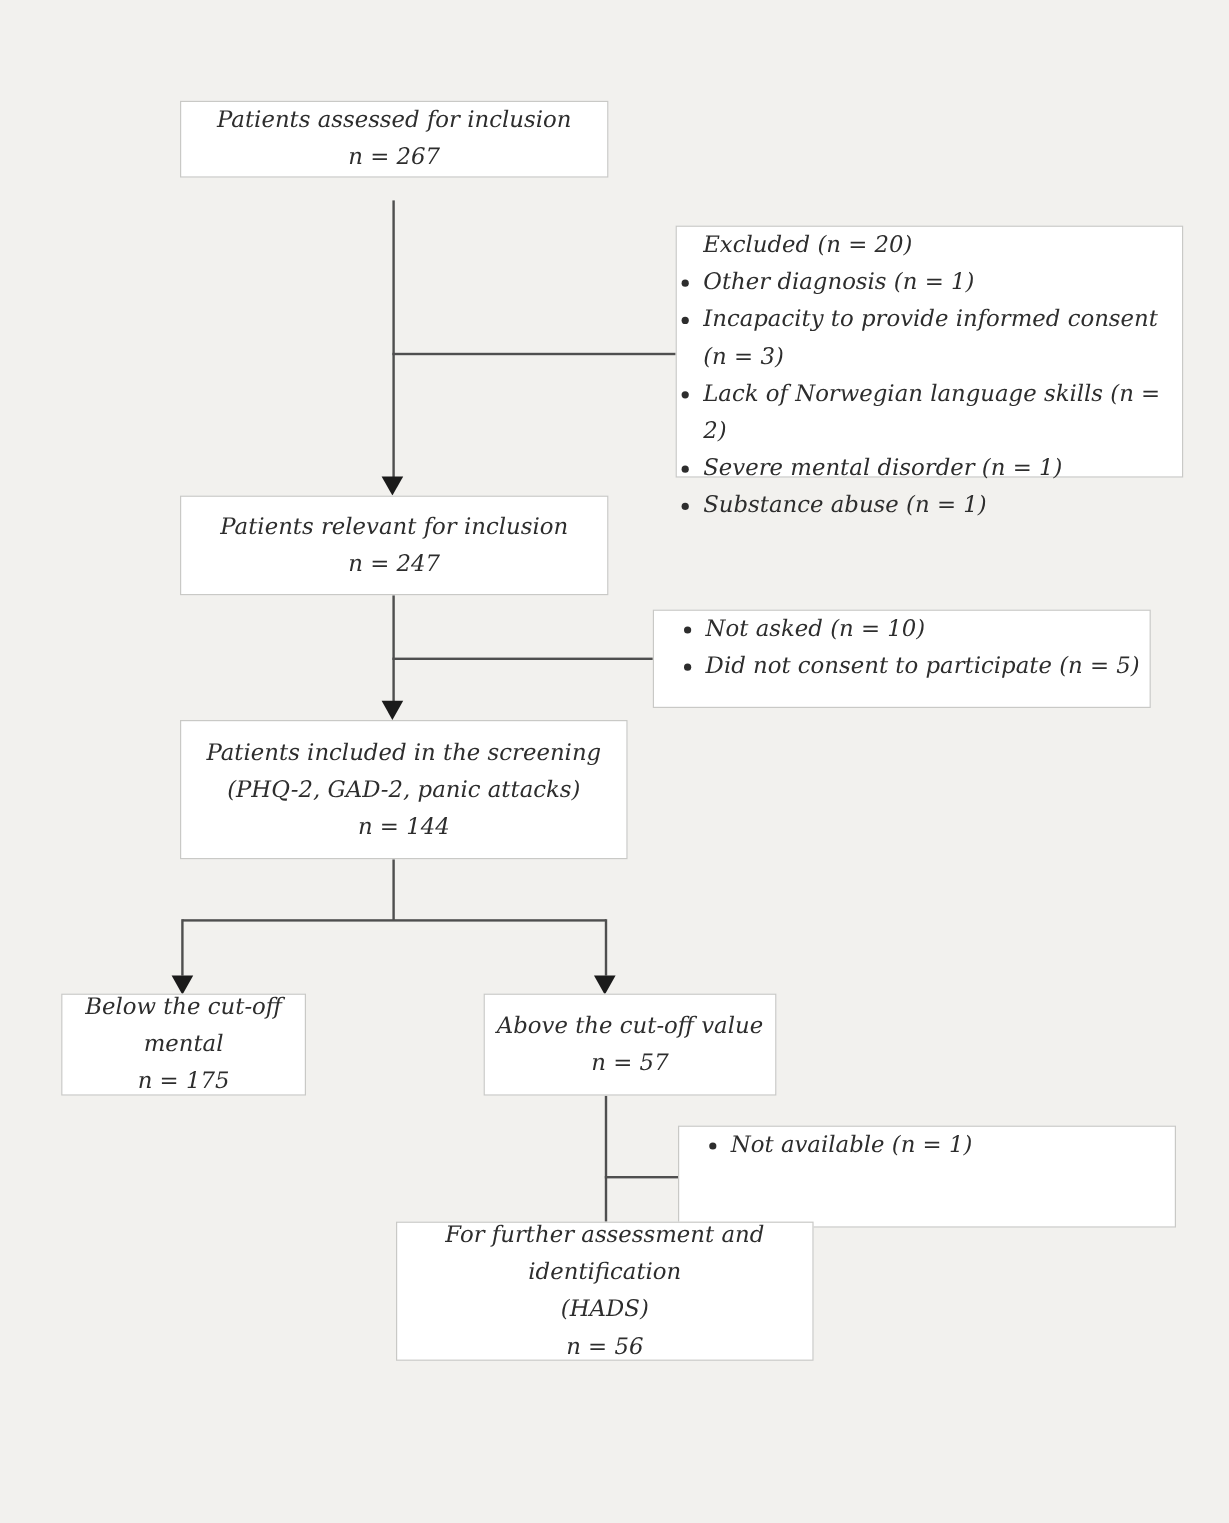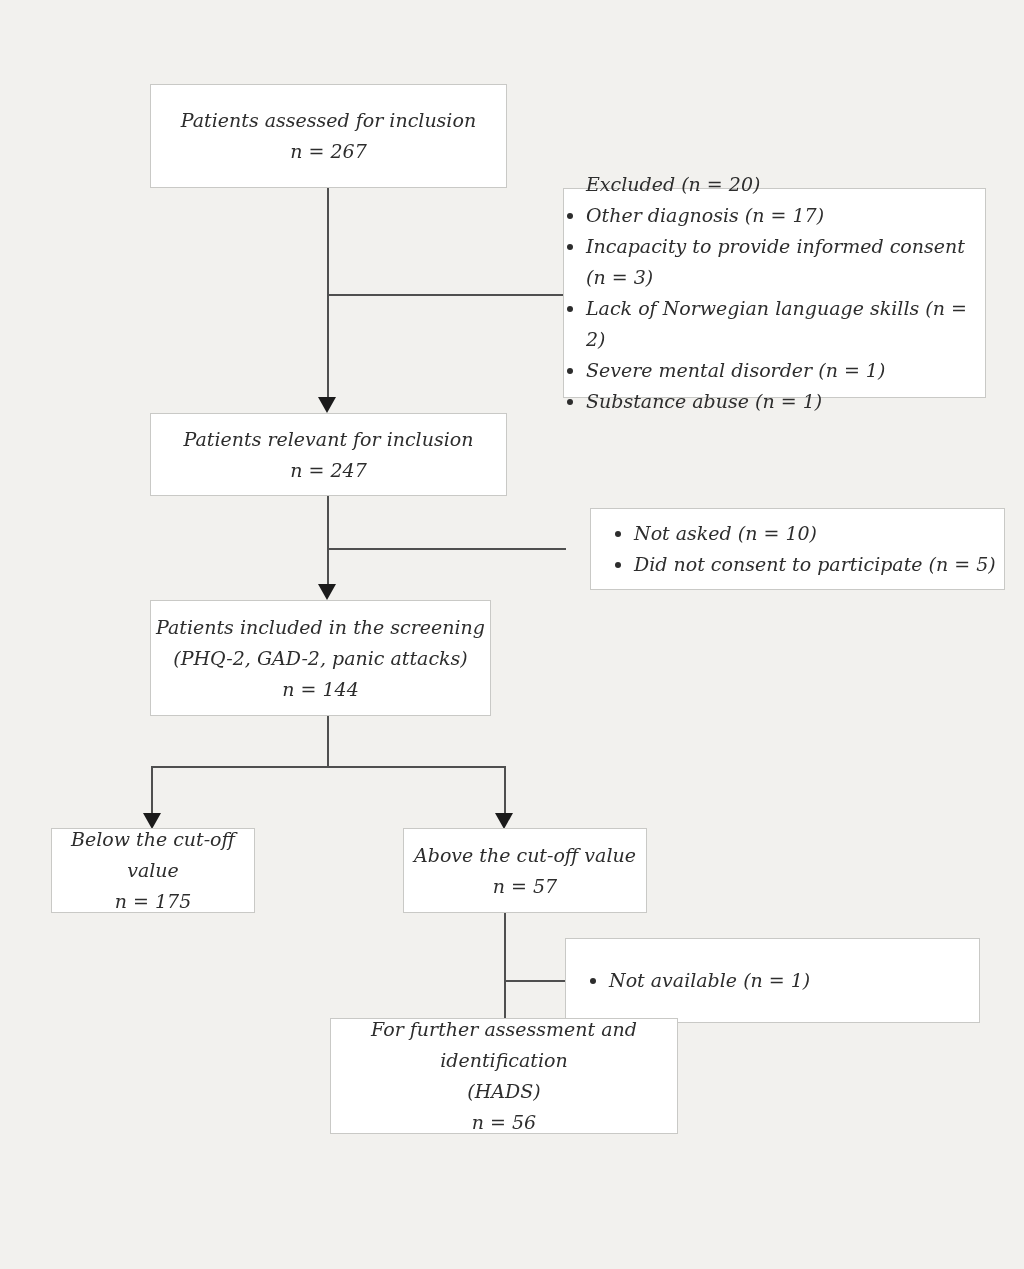--- a/index.html
+++ b/index.html
@@ -28,21 +28,21 @@
     font-size:19px;
     line-height:31px;
   }
   .box.center{
     display:flex;flex-direction:column;
     justify-content:center;align-items:center;
     text-align:center;
   }
   .box.list{
     display:flex;flex-direction:column;
-    justify-content:center;
+    justify-content:space-between;
     text-align:left;
   }
   .box-heading{margin-left:22px;}
   ul.bullets{list-style:disc outside;}
   .box.excluded ul.bullets{padding-left:22px;}
   .box.sidenote ul.bullets{padding-left:43px;}
   ul.bullets li{line-height:31px;}
   .vline{position:absolute;width:1.5px;background:var(--line);}
   .hline{position:absolute;height:1.5px;background:var(--line);}
   .arrow{
@@ -69,56 +69,56 @@
   <div class="hline" style="left:152px;top:766px;width:353px;"></div>
   <div class="vline" style="left:151px;top:766px;height:47px;"></div>
   <div class="vline" style="left:504px;top:766px;height:47px;"></div>
   <div class="arrow" style="left:143px;top:813px;"></div>
   <div class="arrow" style="left:495px;top:813px;"></div>
 
   <div class="vline" style="left:504px;top:913px;height:130px;"></div>
   <div class="hline" style="left:504px;top:980px;width:61px;"></div>
   <div class="arrow" style="left:495px;top:1043px;"></div>
 
-  <div class="box center" style="left:150px;top:84px;width:357px;height:104px;">
+  <div class="box center" style="left:150px;top:84px;width:357px;height:64px;">
     <div>Patients assessed for inclusion</div>
     <div>n = 267</div>
   </div>
 
   <div class="box list excluded" style="left:563px;top:188px;width:423px;height:210px;">
     <div class="box-heading">Excluded (n = 20)</div>
     <ul class="bullets">
-      <li>Other diagnosis (n = 17)</li>
+      <li>Other diagnosis (n = 1)</li>
       <li>Incapacity to provide informed consent (n = 3)</li>
       <li>Lack of Norwegian language skills (n = 2)</li>
       <li>Severe mental disorder (n = 1)</li>
       <li>Substance abuse (n = 1)</li>
     </ul>
   </div>
 
   <div class="box center" style="left:150px;top:413px;width:357px;height:83px;">
     <div>Patients relevant for inclusion</div>
     <div>n = 247</div>
   </div>
 
-  <div class="box list sidenote" style="left:590px;top:508px;width:415px;height:82px;">
+  <div class="box list sidenote" style="left:544px;top:508px;width:415px;height:82px;">
     <ul class="bullets">
       <li>Not asked (n = 10)</li>
       <li>Did not consent to participate (n = 5)</li>
     </ul>
   </div>
 
-  <div class="box center" style="left:150px;top:600px;width:341px;height:116px;">
+  <div class="box center" style="left:150px;top:600px;width:373px;height:116px;">
     <div>Patients included in the screening</div>
     <div>(PHQ-2, GAD-2, panic attacks)</div>
     <div>n = 144</div>
   </div>
 
   <div class="box center" style="left:51px;top:828px;width:204px;height:85px;">
-    <div>Below the cut-off value</div>
+    <div>Below the cut-off mental</div>
     <div>n = 175</div>
   </div>
 
   <div class="box center" style="left:403px;top:828px;width:244px;height:85px;">
     <div>Above the cut-off value</div>
     <div>n = 57</div>
   </div>
 
   <div class="box list sidenote" style="left:565px;top:938px;width:415px;height:85px;">
     <ul class="bullets">

